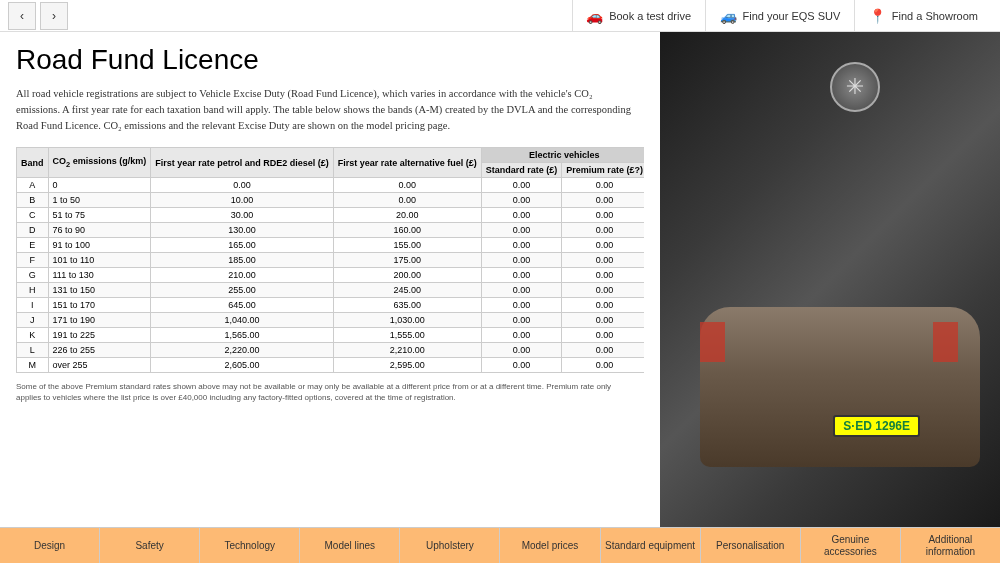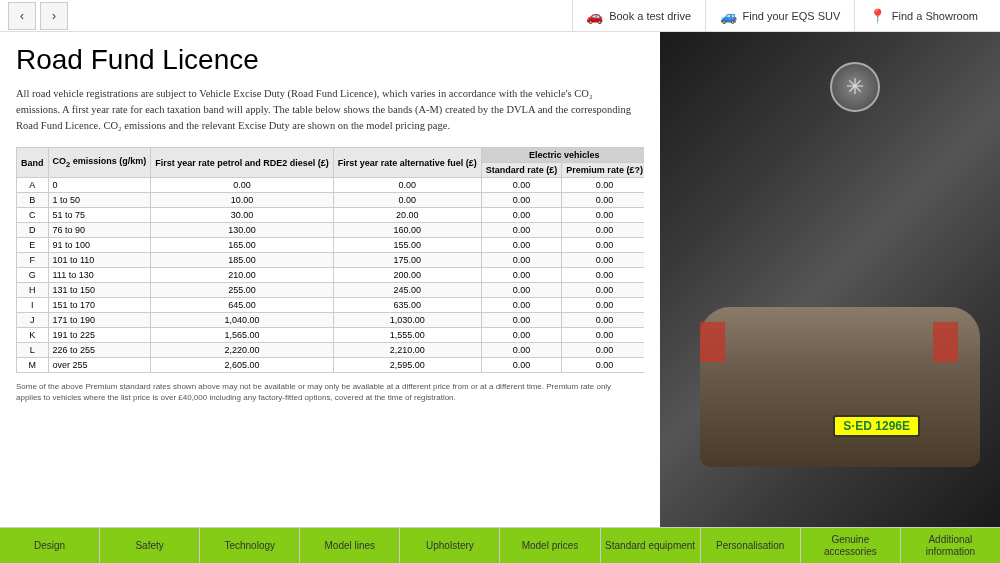--- a/index.html
+++ b/index.html
@@ -172,21 +172,21 @@
       height: 40px;
       background: #c0392b;
       opacity: 0.8;
     }
 
     
     .bottom-nav {
       display: flex;
       height: 36px;
       border-top: 1px solid #ccc;
-      background: #84cc16;
+      background: #fdba74;
     }
     .bottom-nav-item {
       flex: 1;
       display: flex;
       align-items: center;
       justify-content: center;
       font-size: 10px;
       color: #333;
       border-right: 1px solid #ccc;
       text-align: center;

